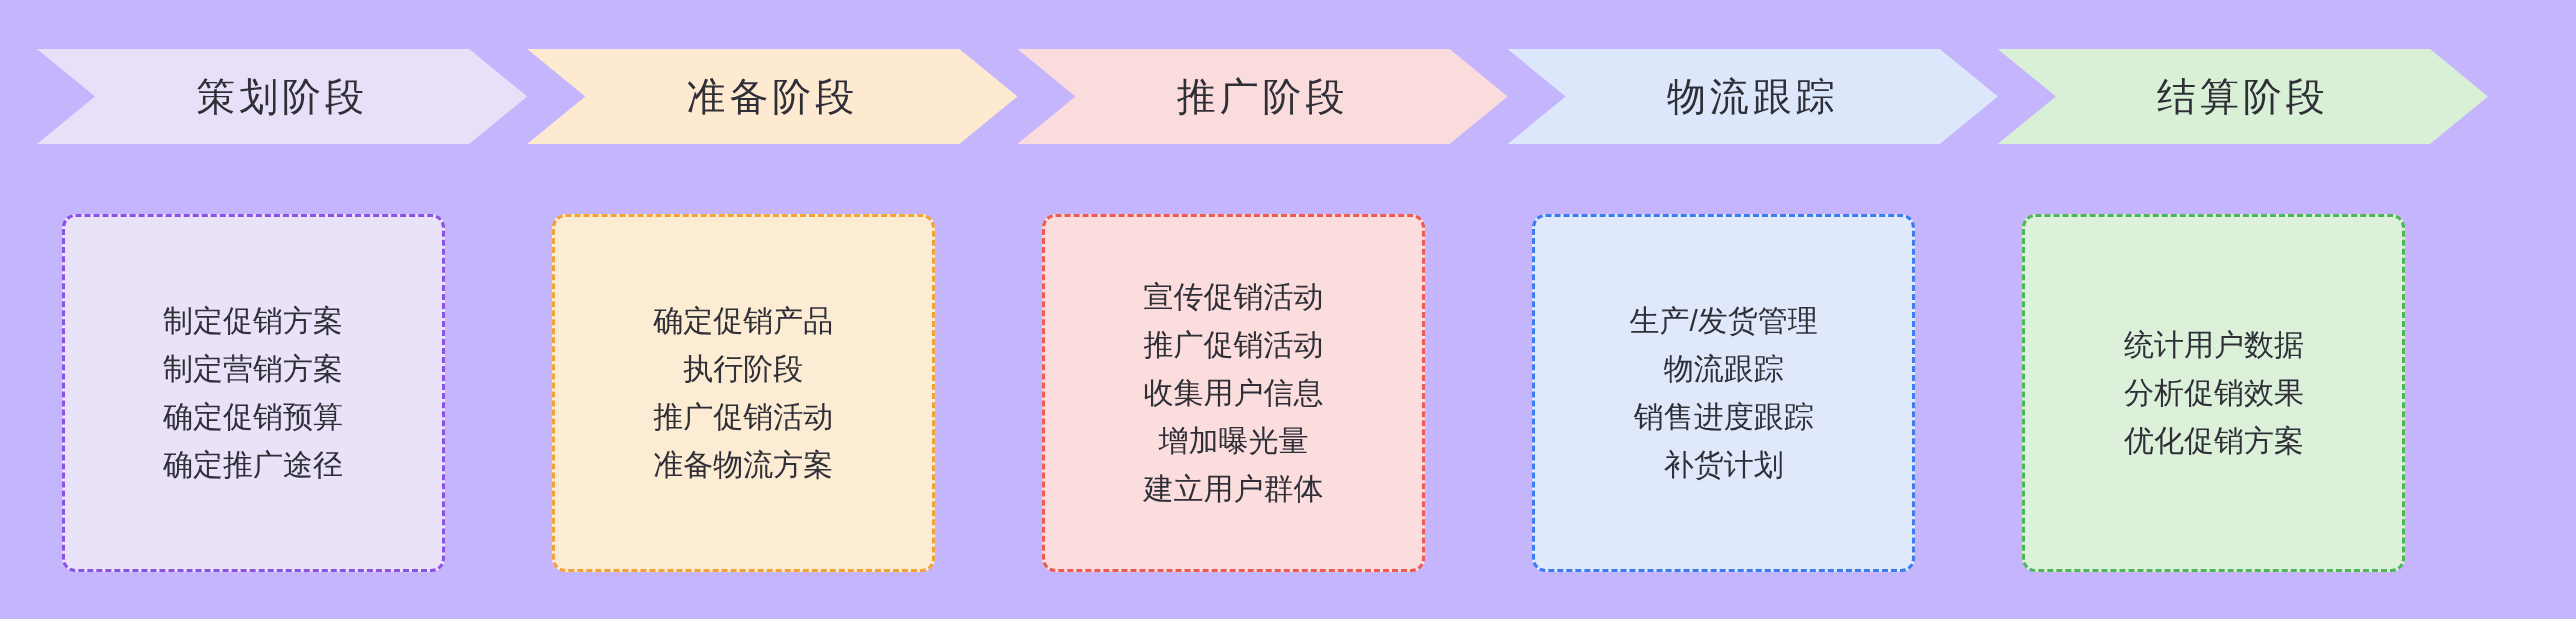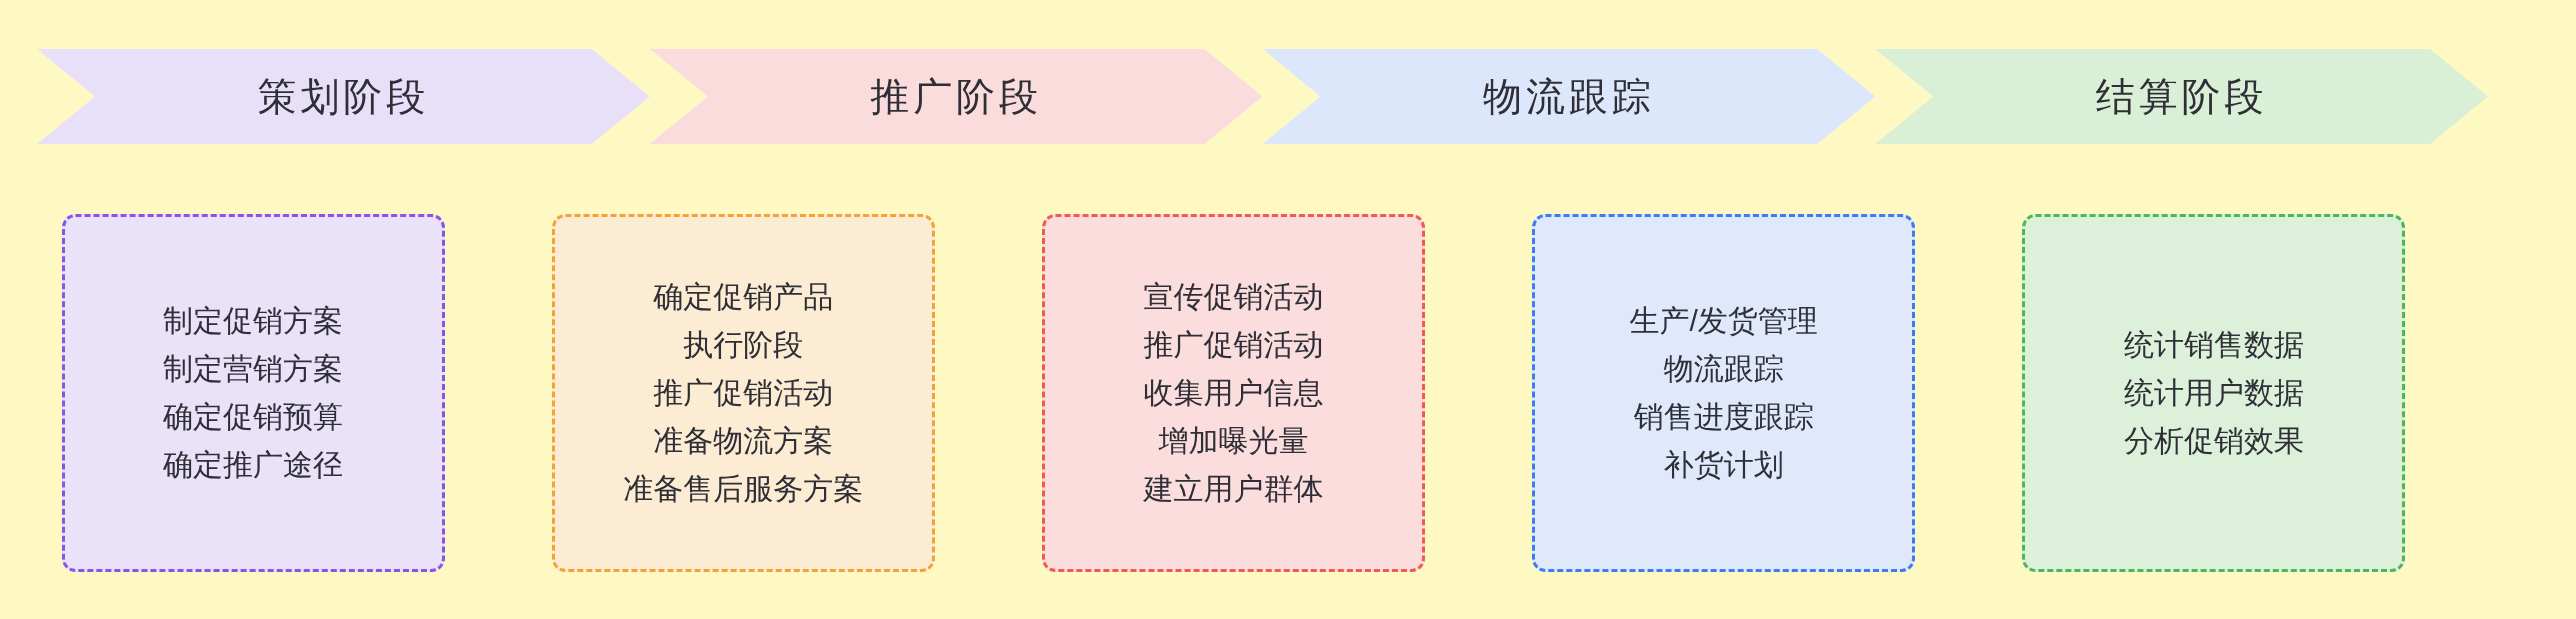--- a/index.html
+++ b/index.html
@@ -5,21 +5,21 @@
   * { margin: 0; padding: 0; box-sizing: border-box; }
   html, body { background: #ffffff; }
   body {
     font-family: "Liberation Sans", "DejaVu Sans", sans-serif;
     color: #2f2f38;
   }
   .canvas {
     position: relative;
     width: 2576px;
     height: 620px;
-    background: #fef9c3;
+    background: #c4b5fd;
     overflow: hidden;
   }
   .stages-header-row {
     display: flex;
     padding: 49px 88px 0 37px;
     height: 144px;
   }
   .stage-arrow {
     flex: 1;
     height: 95px;
@@ -66,20 +66,23 @@
 </style>
 </head>
 <body>
 
 <div class="canvas">
 
   <div class="stages-header-row">
     <div class="stage-arrow" style="--arrow-fill: #e8e0f8; --box-fill: #eae2f9; --border: #8b52e8;">
       <span class="stage-title">策划阶段</span>
     </div>
+    <div class="stage-arrow" style="--arrow-fill: #fdead1; --box-fill: #fcecd3; --border: #f5a234;">
+      <span class="stage-title">准备阶段</span>
+    </div>
     <div class="stage-arrow" style="--arrow-fill: #fbdcdd; --box-fill: #fbdddd; --border: #f15a50;">
       <span class="stage-title">推广阶段</span>
     </div>
     <div class="stage-arrow" style="--arrow-fill: #dde7fb; --box-fill: #e0e9fc; --border: #3d7bf3;">
       <span class="stage-title">物流跟踪</span>
     </div>
     <div class="stage-arrow" style="--arrow-fill: #d9efd6; --box-fill: #dcf0da; --border: #4cb756;">
       <span class="stage-title">结算阶段</span>
     </div>
   </div>
@@ -92,21 +95,20 @@
           <div class="box-item">确定促销预算</div>
           <div class="box-item">确定推广途径</div>
         </div>
     </div>
     <div class="box-col" style="--arrow-fill: #fdead1; --box-fill: #fcecd3; --border: #f5a234;">
       <div class="stage-box">
           <div class="box-item">确定促销产品</div>
           <div class="box-item">执行阶段</div>
           <div class="box-item">推广促销活动</div>
           <div class="box-item">准备物流方案</div>
-          <div class="box-item">准备售后服务方案</div>
         </div>
     </div>
     <div class="box-col" style="--arrow-fill: #fbdcdd; --box-fill: #fbdddd; --border: #f15a50;">
       <div class="stage-box">
           <div class="box-item">宣传促销活动</div>
           <div class="box-item">推广促销活动</div>
           <div class="box-item">收集用户信息</div>
           <div class="box-item">增加曝光量</div>
           <div class="box-item">建立用户群体</div>
         </div>
@@ -114,21 +116,21 @@
     <div class="box-col" style="--arrow-fill: #dde7fb; --box-fill: #e0e9fc; --border: #3d7bf3;">
       <div class="stage-box">
           <div class="box-item">生产/发货管理</div>
           <div class="box-item">物流跟踪</div>
           <div class="box-item">销售进度跟踪</div>
           <div class="box-item">补货计划</div>
         </div>
     </div>
     <div class="box-col" style="--arrow-fill: #d9efd6; --box-fill: #dcf0da; --border: #4cb756;">
       <div class="stage-box">
-          <div class="box-item">统计销售数据</div>
           <div class="box-item">统计用户数据</div>
           <div class="box-item">分析促销效果</div>
+          <div class="box-item">优化促销方案</div>
         </div>
     </div>
   </div>
 
 </div>
 
 
 </body></html>

